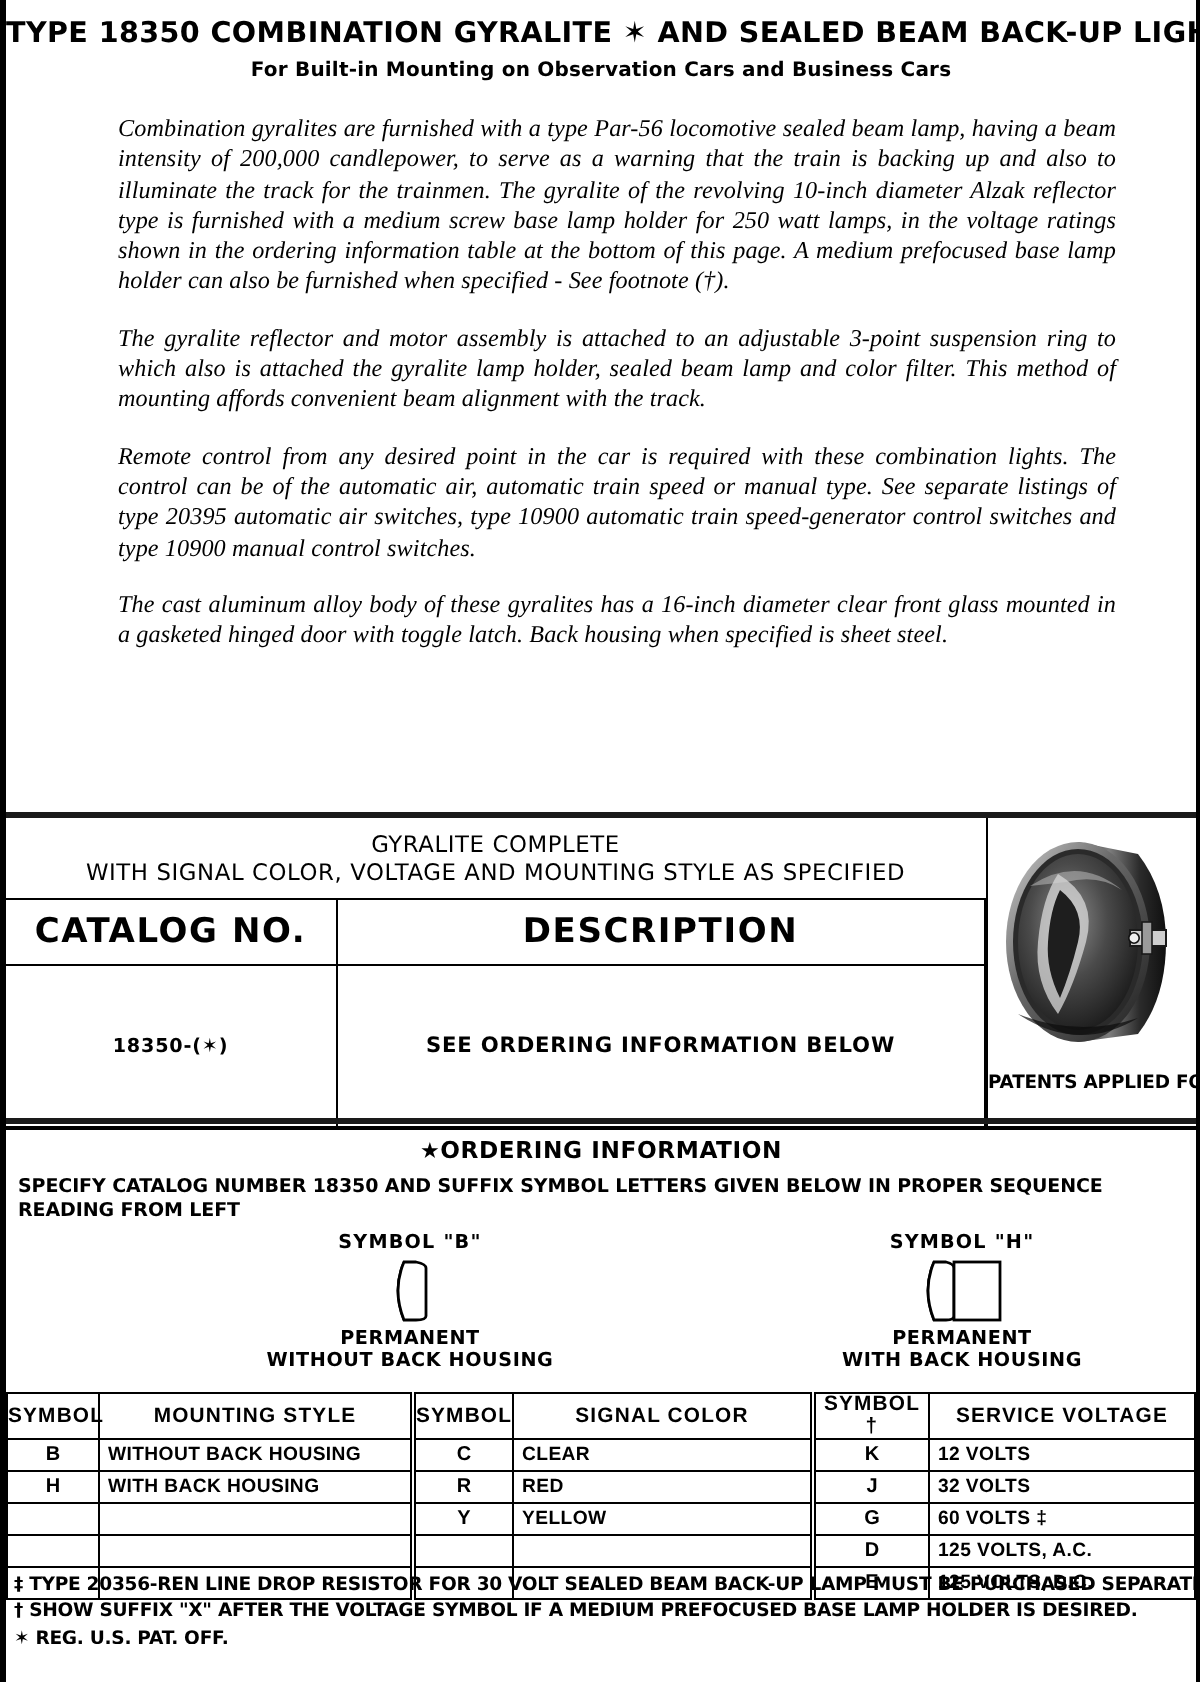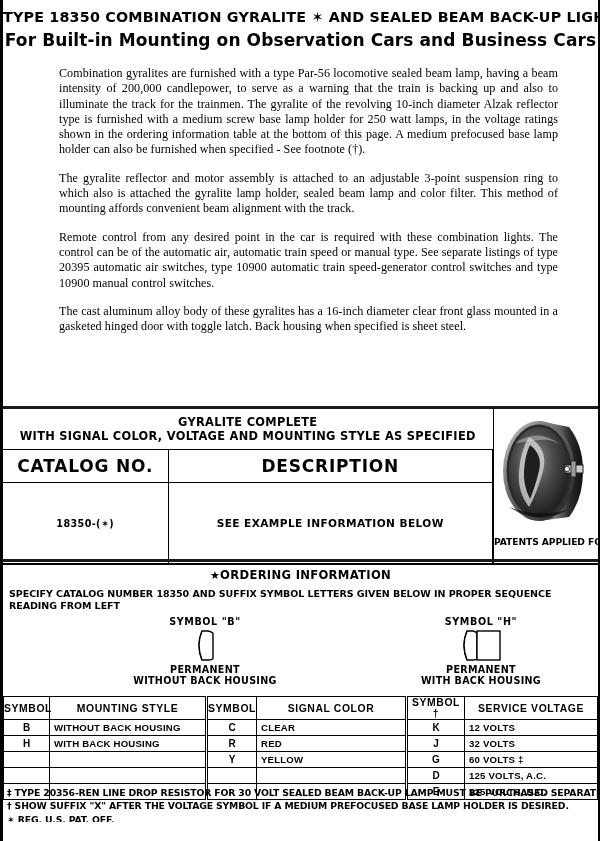--- a/index.html
+++ b/index.html
@@ -33,28 +33,29 @@
   .title-main {
     font-family: "DejaVu Sans", sans-serif;
     font-weight: bold;
     font-size: 14.3px;
     letter-spacing: 0.2px;
     white-space: nowrap;
   }
   .title-sub {
     font-family: "DejaVu Sans", sans-serif;
     font-weight: bold;
-    font-size: 17px;
+    font-size: 10px;
     margin-top: 5px;
     letter-spacing: 0.1px;
   }
 
   
   .body-copy {
     margin: 16px 40px 0 56px;
+    font-style: italic;
   }
   .para {
     font-family: "Liberation Serif", serif;
     font-size: 12.1px;
     line-height: 15.3px;
     text-align: justify;
     margin-bottom: 13px;
     letter-spacing: 0.05px;
   }
   .para.last { margin-bottom: 0; }
@@ -86,21 +87,21 @@
     border: 1px solid #000;
     border-top: none;
     border-bottom: none;
     text-align: center;
     vertical-align: middle;
   }
   .cat-title-cell {
     border-left: none !important;
     border-right: none !important;
     border-bottom: 1px solid #000 !important;
-    font-weight: bold;
+    font-weight: normal;
     font-size: 11.4px;
     line-height: 14px;
     padding: 6px 0 6px 0;
     letter-spacing: 0.3px;
   }
   .cat-head-cell {
     font-weight: bold;
     font-size: 17px;
     padding: 6px 0;
     border-bottom: 1px solid #000 !important;
@@ -284,21 +285,21 @@
             <div>GYRALITE COMPLETE</div>
             <div>WITH SIGNAL COLOR, VOLTAGE AND MOUNTING STYLE AS SPECIFIED</div>
           </td>
         </tr>
         <tr>
           <td class="cat-head-cell first">CATALOG NO.</td>
           <td class="cat-head-cell">DESCRIPTION</td>
         </tr>
         <tr>
           <td class="cat-data-cell first">18350-(✶)</td>
-          <td class="cat-data-cell desc">SEE EXAMPLE INFORMATION BELOW</td>
+          <td class="cat-data-cell desc">SEE ORDERING INFORMATION BELOW</td>
         </tr>
       </tbody>
         </table>
 
       <div class="photo-col">
         <div class="photo-box">
           <svg class="lamp" viewBox="0 0 92 112">
             <defs>
               <radialGradient id="gbody" cx="42%" cy="38%" r="72%">
                 <stop offset="0%" stop-color="#8d8d8d"></stop>

